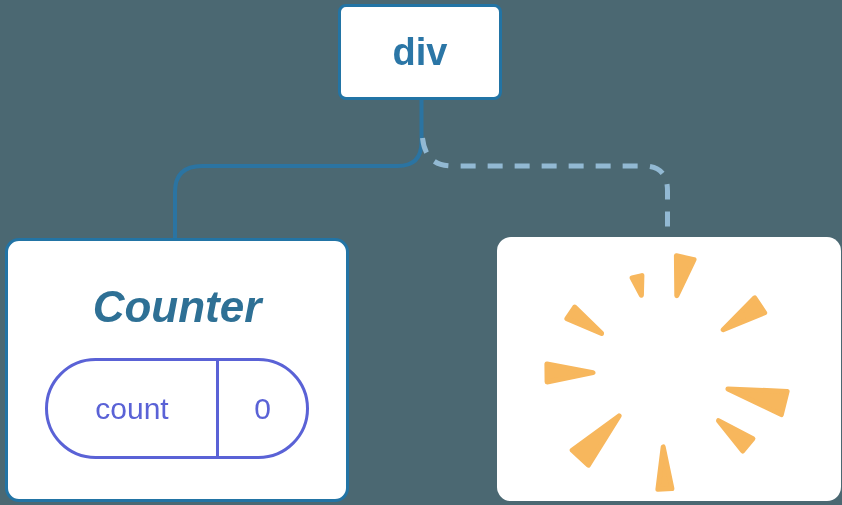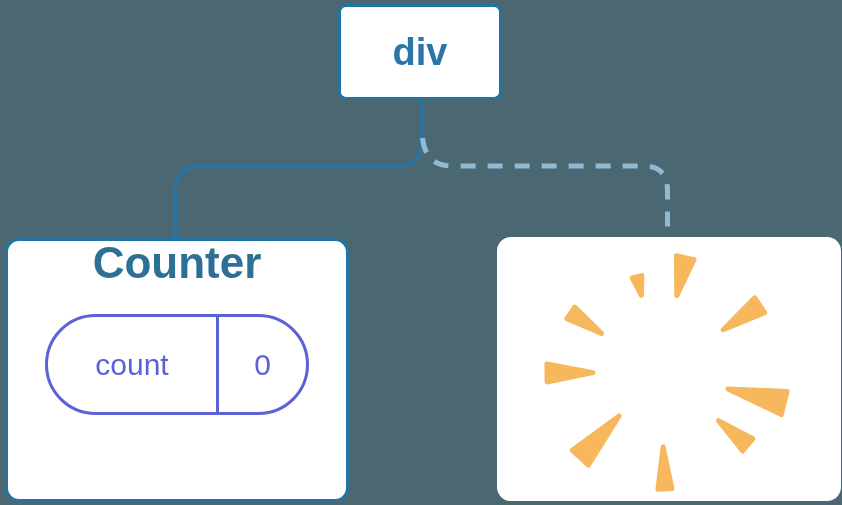--- a/index.html
+++ b/index.html
@@ -27,22 +27,22 @@
   .card{
     position:absolute;width:344px;height:264px;box-sizing:border-box;
     background:var(--card-bg);border-radius:14px;
   }
   .card.counter{
     left:5px;top:238px;border:3px solid var(--card-border);
     display:flex;flex-direction:column;align-items:center;
   }
   .card.removed{left:497px;top:237px;}
   .card-title{
-    font-size:44px;font-weight:600;
-    color:var(--counter-title);line-height:1;
+    margin-top:44px;font-size:44px;font-weight:600;
+    color:var(--counter-title);line-height:1;font-style:italic;
   }
   .pill{
     margin-top:29px;width:264px;height:101px;box-sizing:border-box;
     border:3px solid var(--pill);border-radius:52px;
     display:flex;color:var(--pill);font-size:30px;overflow:hidden;
   }
   .pill-key{
     width:171px;box-sizing:border-box;border-right:3px solid var(--pill);
     display:flex;align-items:center;justify-content:center;
   }

